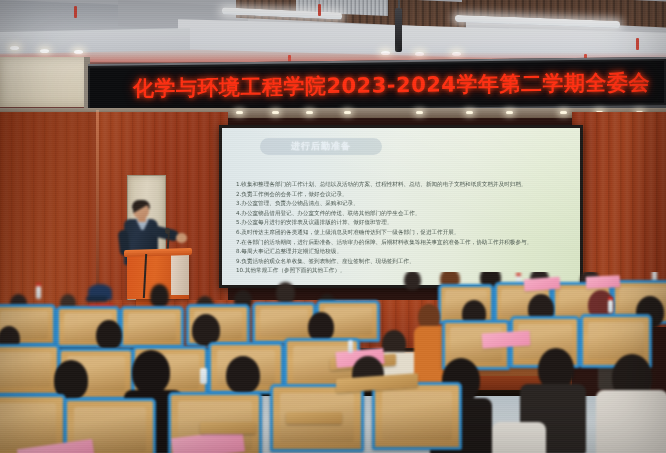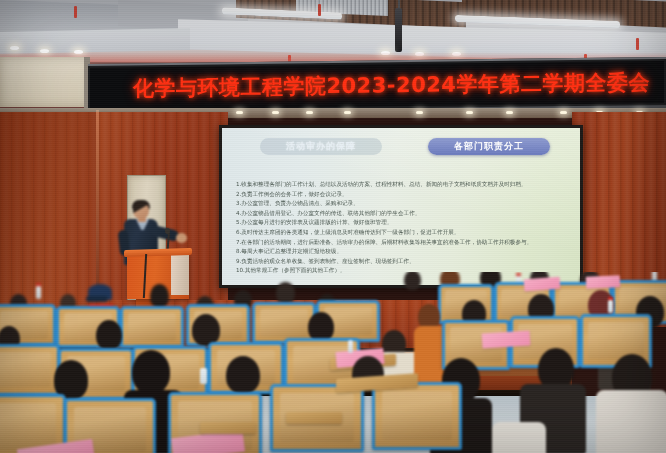--- a/index.html
+++ b/index.html
@@ -236,22 +236,21 @@
   <div class="wall-corner"></div>
   <div class="wall-right"></div>
   <div class="door"></div>
   <div class="door-knob"></div>
 
   <div class="scr-frame">
     <div class="scr">
       <div class="scr-sheen"></div>
 
       <div class="tabs">
-        <div class="tab tab-ghost">活动审办的保障</div>
-        <div class="tab tab-active">各部门职责分工</div>
+        <div class="tab tab-ghost">进行后勤准备</div>
       </div>
 
 
       <div class="slide-body">
         <div class="bl">1.收集和整理各部门的工作计划、总结以及活动的方案、过程性材料、总结、新闻的电子文档和纸质文档并及时归档。</div>
         <div class="bl">2.负责工作例会的会务工作，做好会议记录。</div>
         <div class="bl">3.办公室管理、负责办公物品清点、采购和记录。</div>
         <div class="bl">4.办公室物品借用登记、办公室文件的传送、联络其他部门的学生会工作。</div>
         <div class="bl">5.办公室每月进行的安排表及议题排版的计算、做好值班管理。</div>
         <div class="bl">6.及时传达主席团的各类通知，使上级消息及时准确传达到下一级各部门，促进工作开展。</div>

